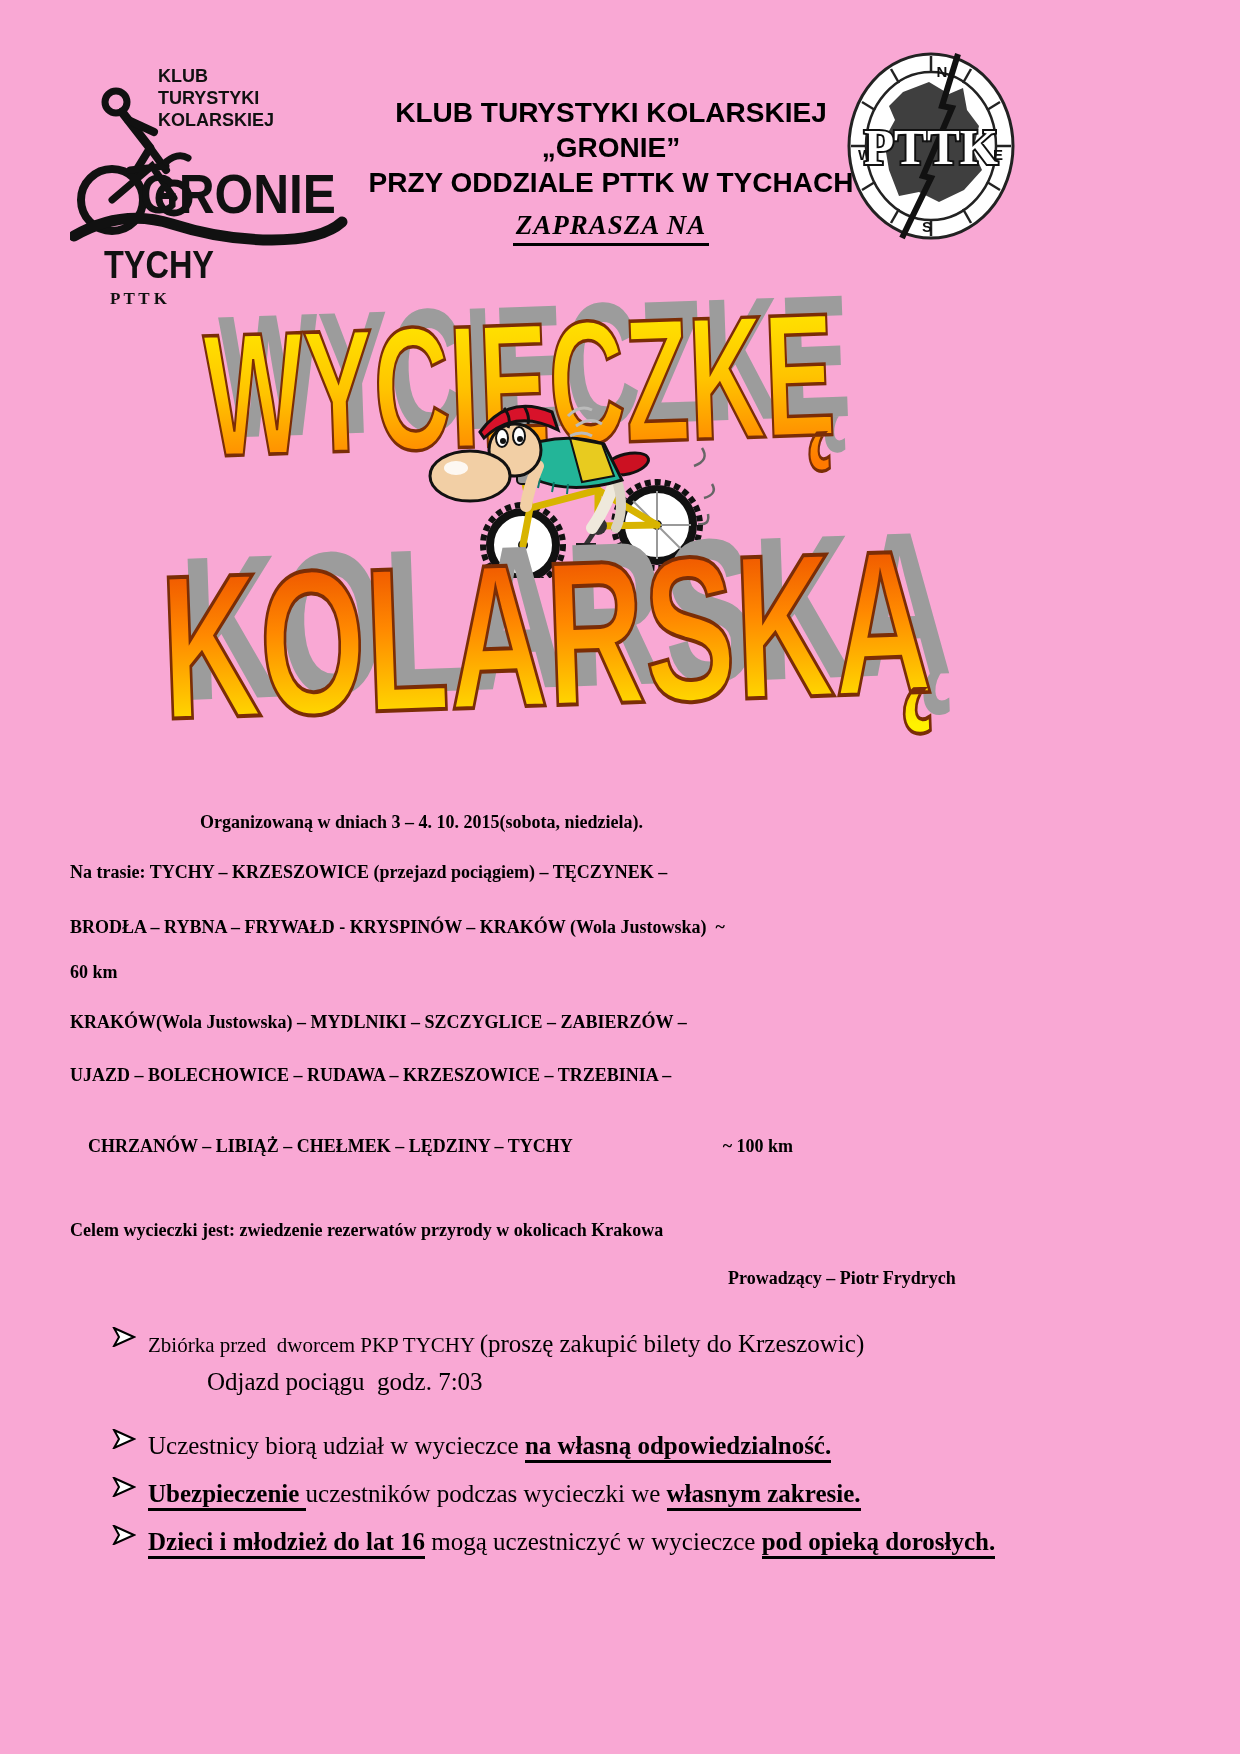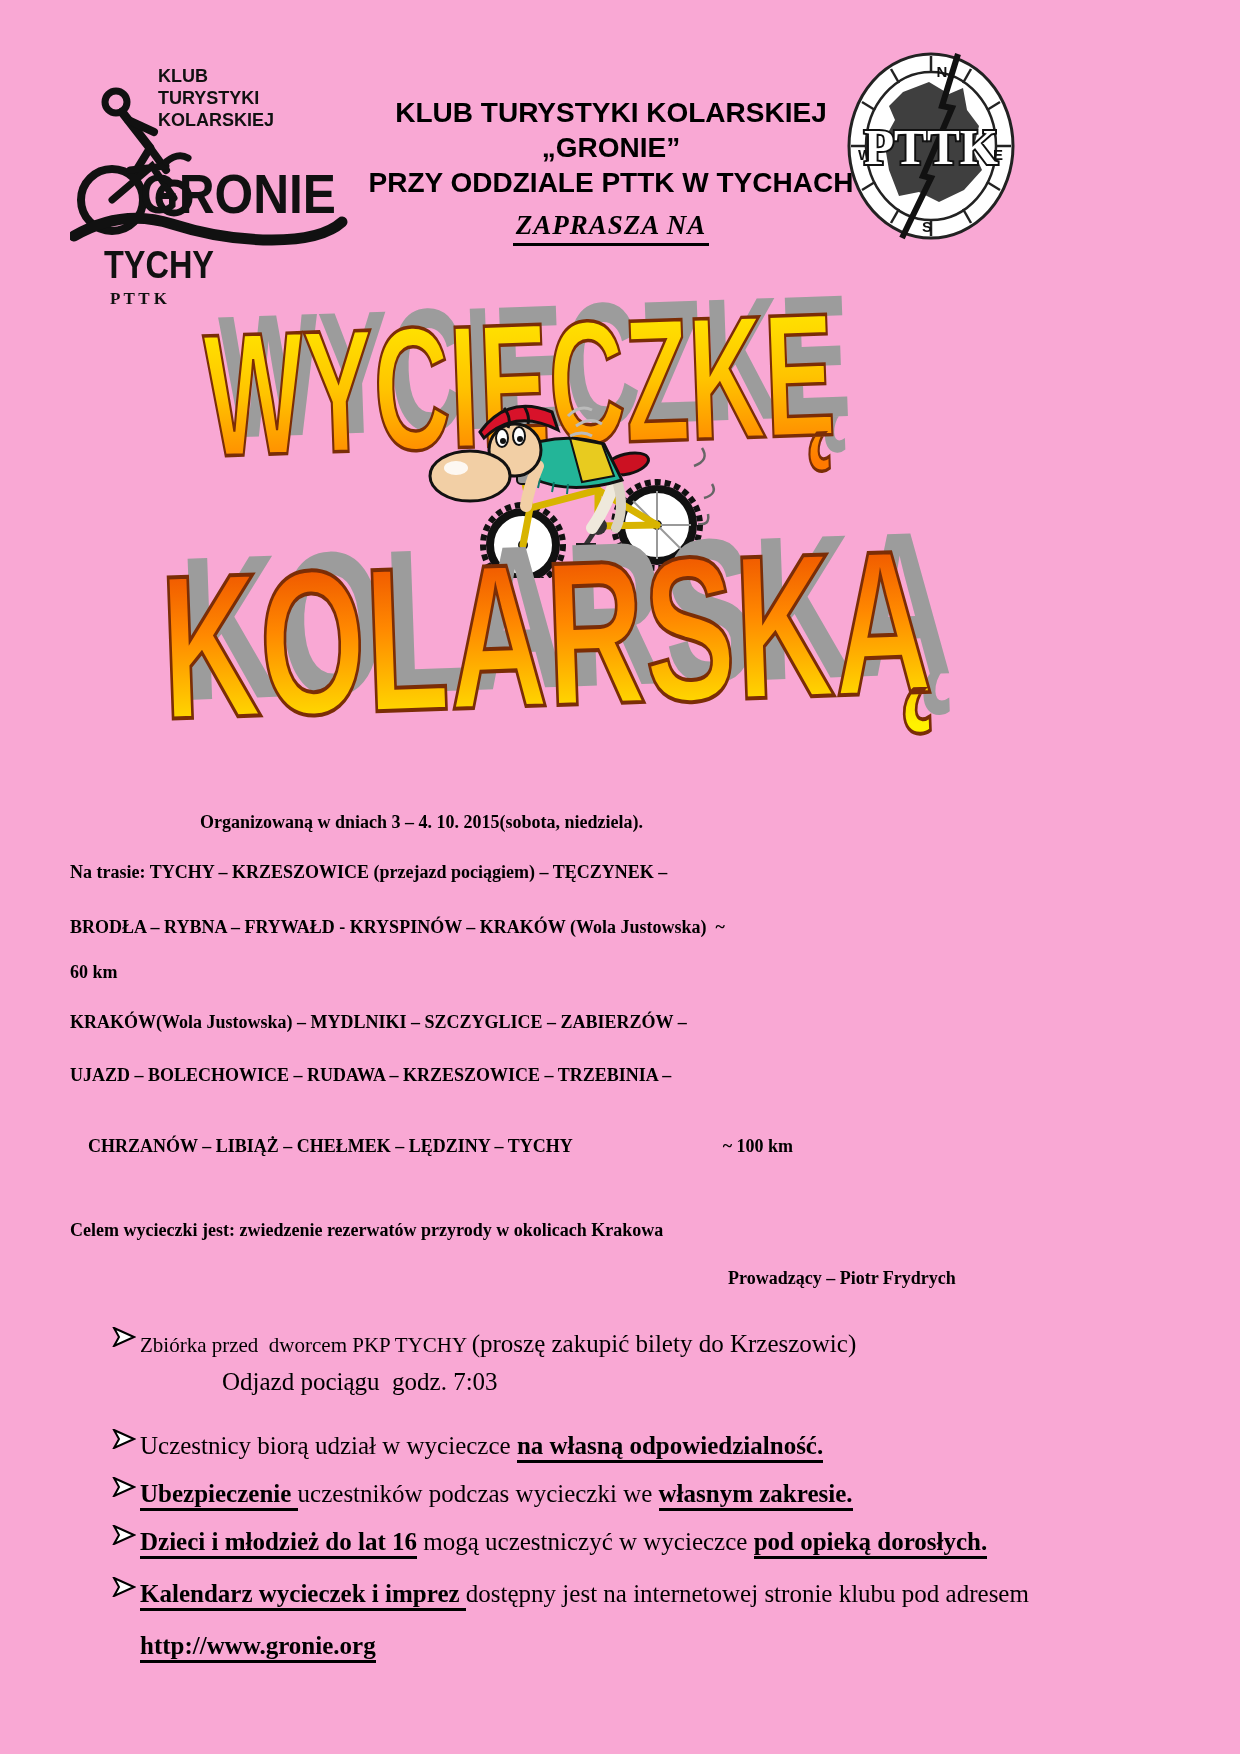--- a/index.html
+++ b/index.html
@@ -10,21 +10,21 @@
   .center-head{left:341px;top:95px;width:540px;text-align:center;
      font-family:"Liberation Sans",sans-serif;font-weight:bold;font-size:28px;line-height:35px;}
   .invite-wrap{left:341px;top:210px;width:540px;text-align:center;}
   .invite{display:inline-block;font-family:"Liberation Serif",serif;font-style:italic;
      font-weight:bold;font-size:27px;border-bottom:3px solid #000;padding:0 3px 2px 3px;
      letter-spacing:1px;}
   
   .serif-b{position:absolute;font-family:"Liberation Serif",serif;font-weight:bold;
      font-size:18px;white-space:pre;}
   .spacer150{display:inline-block;width:150px;}
-  .bullet-row{position:absolute;left:112px;display:flex;gap:4px;
+  .bullet-row{position:absolute;left:112px;display:flex;gap:12px;
      font-family:"Liberation Serif",serif;font-size:25px;width:1010px;}
   .bullet-row .txt{white-space:pre-wrap;line-height:52px;}
   .w900{width:900px;}
   .arrow-ic{flex:0 0 auto;margin-top:9px;}
   .u{font-weight:bold;border-bottom:3px solid #000;padding-bottom:1px;}
   .small{font-size:21px;}
   svg text{font-family:"Liberation Sans",sans-serif;}
   .logo-serif{font-family:"Liberation Serif",serif !important;}
 </style>
 </head>
@@ -199,21 +199,21 @@
 
   <div class="serif-b" style="left:70px;top:1220px;">Celem wycieczki jest: zwiedzenie rezerwatów przyrody w okolicach Krakowa</div>
   <div class="serif-b" style="left:728px;top:1268px;">Prowadzący – Piotr Frydrych</div>
 
   <div class="bullet-row" style="top:1318px;">
     <svg class="arrow-ic" width="24" height="20" viewBox="0 0 24 20">
       <polygon points="2,1 22,10 2,19 7,10" fill="#fff" stroke="#000" stroke-width="2" stroke-linejoin="miter"></polygon>
     </svg>
     <div class="txt"><span class="small">Zbiórka przed  dworcem PKP TYCHY </span><span>(proszę zakupić bilety do Krzeszowic)</span></div>
   </div>
-  <div class="abs" style="left:222px;top:1368px;font-size:25px;white-space:pre;">Odjazd pociągu  godz. 7:03</div>
+  <div class="abs" style="left:207px;top:1368px;font-size:25px;white-space:pre;">Odjazd pociągu  godz. 7:03</div>
 
   <div class="bullet-row" style="top:1420px;">
     <svg class="arrow-ic" width="24" height="20" viewBox="0 0 24 20">
       <polygon points="2,1 22,10 2,19 7,10" fill="#fff" stroke="#000" stroke-width="2" stroke-linejoin="miter"></polygon>
     </svg>
     <div class="txt"><span>Uczestnicy biorą udział w wycieczce </span><span class="u">na własną odpowiedzialność.</span></div>
   </div>
 
   <div class="bullet-row" style="top:1468px;">
     <svg class="arrow-ic" width="24" height="20" viewBox="0 0 24 20">
@@ -222,20 +222,14 @@
     <div class="txt"><span class="u">Ubezpieczenie </span><span>uczestników podczas wycieczki we </span><span class="u">własnym zakresie.</span></div>
   </div>
 
   <div class="bullet-row" style="top:1516px;">
     <svg class="arrow-ic" width="24" height="20" viewBox="0 0 24 20">
       <polygon points="2,1 22,10 2,19 7,10" fill="#fff" stroke="#000" stroke-width="2" stroke-linejoin="miter"></polygon>
     </svg>
     <div class="txt"><span class="u">Dzieci i młodzież do lat 16</span><span> mogą uczestniczyć w wycieczce </span><span class="u">pod opieką dorosłych.</span></div>
   </div>
 
-  <div class="bullet-row" style="top:1568px;">
-    <svg class="arrow-ic" width="24" height="20" viewBox="0 0 24 20">
-      <polygon points="2,1 22,10 2,19 7,10" fill="#fff" stroke="#000" stroke-width="2" stroke-linejoin="miter"></polygon>
-    </svg>
-    <div class="txt w900"><span class="u">Kalendarz wycieczek i imprez </span><span>dostępny jest na internetowej stronie klubu pod adresem </span><span class="u">http://www.gronie.org</span></div>
-  </div>
 
 </div>
 
 </body></html>

